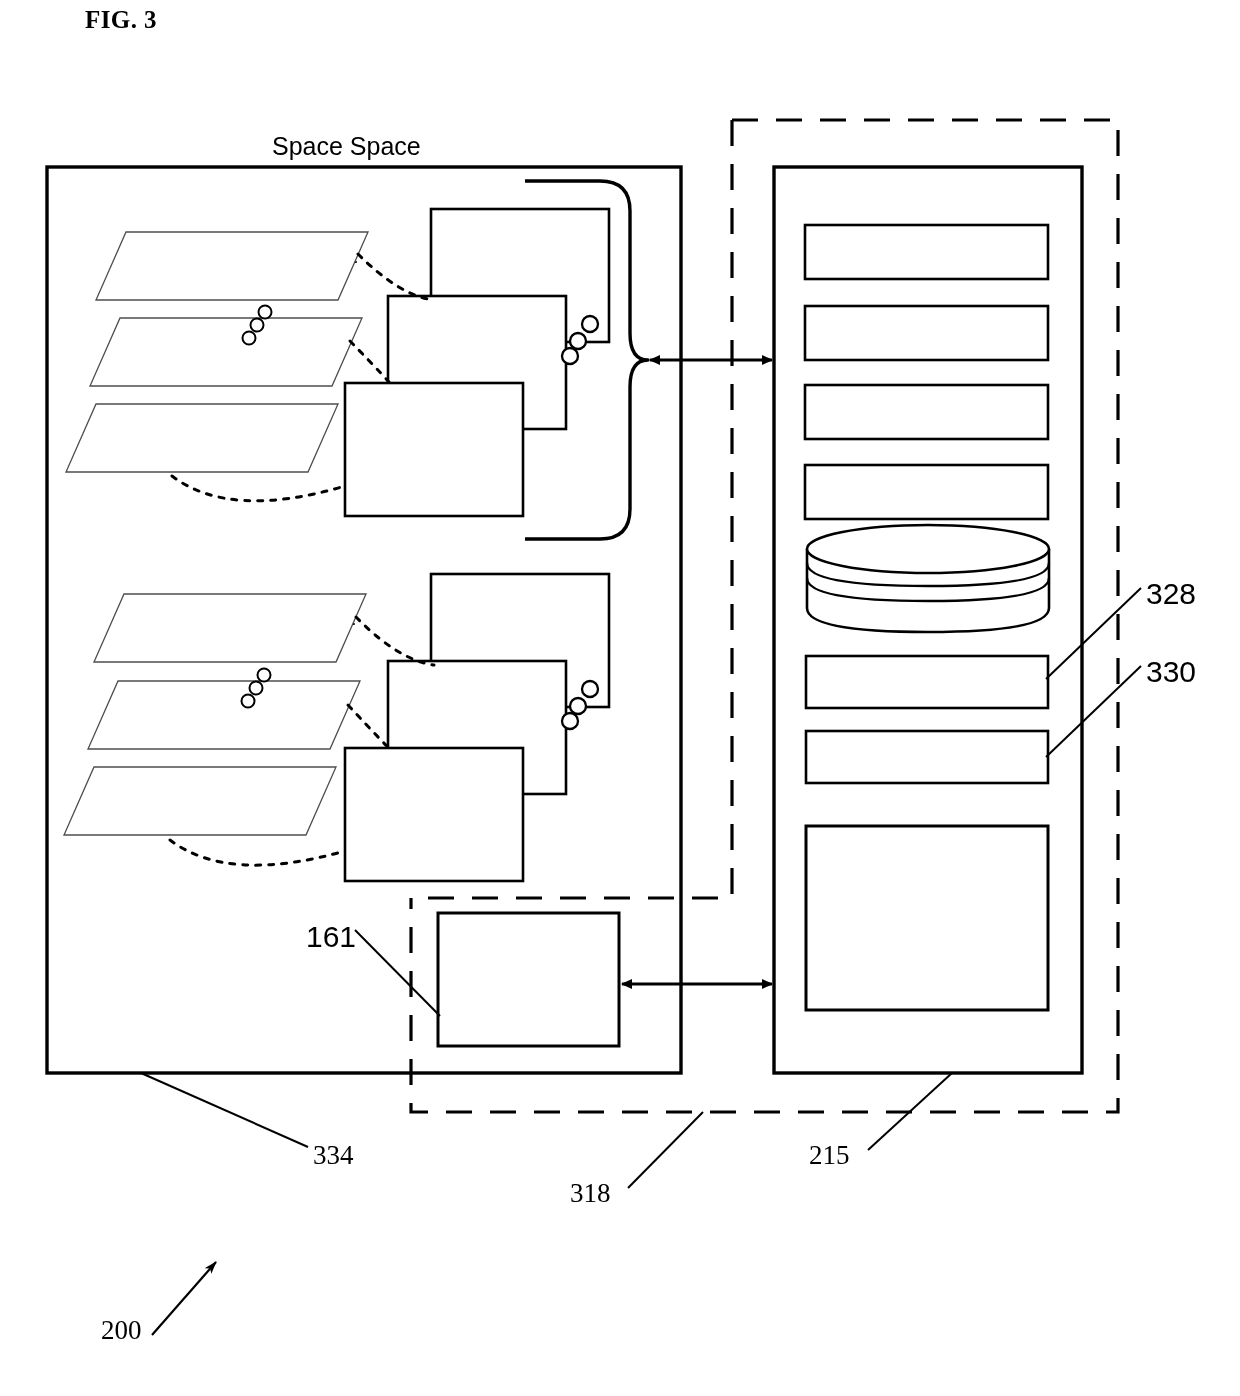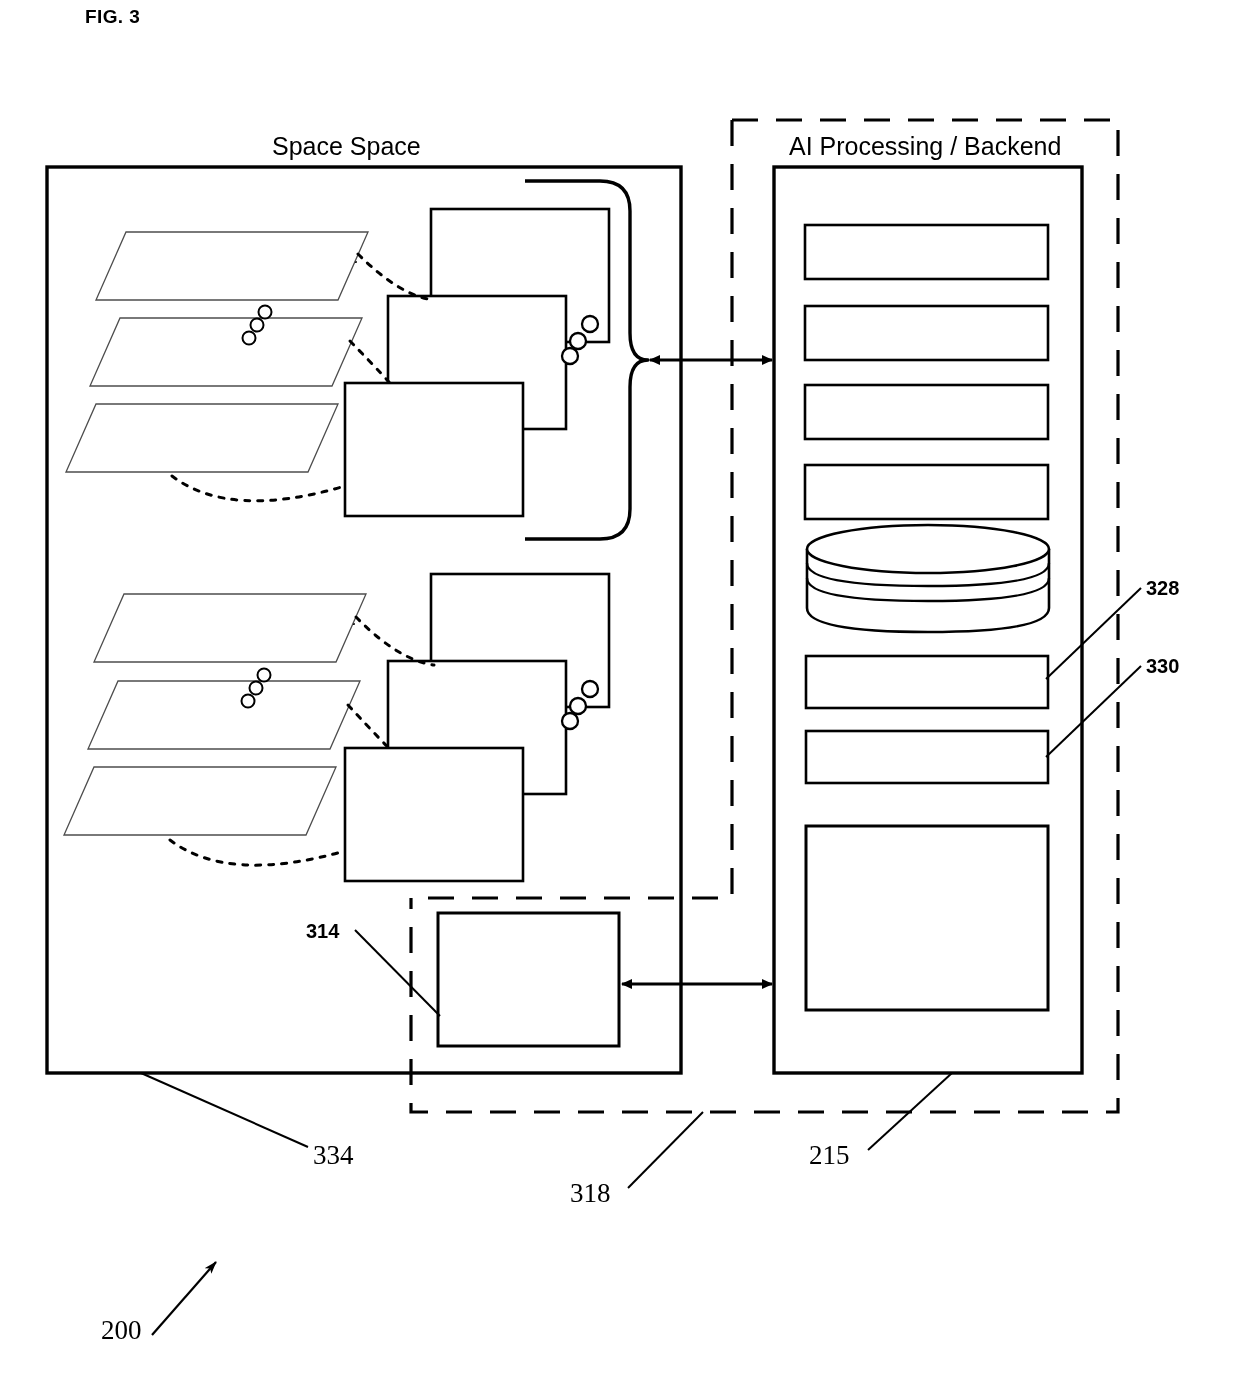--- a/index.html
+++ b/index.html
@@ -23,63 +23,62 @@
     width: 1240px;
     height: 1396px;
   }
   .lbl {
     position: absolute;
     white-space: pre;
     line-height: 1.12;
   }
   .fig-title {
     font-weight: bold;
-    font-size: 19px;
+    font-size: 25px;
     letter-spacing: 0.4px;
+    font-family: Liberation Serif, serif;
   }
   .section-title {
     font-size: 25px;
   }
   .box-text {
     font-size: 25px;
     text-align: center;
   }
   .ref-num {
     font-size: 25px;
     text-decoration: underline;
     text-underline-offset: 2px;
   }
   .ref-plain-serif {
     font-family: "Liberation Serif", serif;
     font-size: 27px;
   }
   .ref-plain-sans {
-    font-size: 20px;
-    font-weight: bold;
+    font-size: 30px;
   }
   .ital {
     font-style: italic;
   }
   .db-cap {
     font-size: 17px;
   }
   .multiline {
     text-align: center;
   }
 </style>
 </head>
 <body>
 
 <div id="page">
 
   <div class="lbl fig-title" style="left:85px; top:6px;">FIG. 3</div>
 
   <div class="lbl section-title" style="left:272px; top:132px;">Space Space</div>
 
-  <div class="lbl section-title" style="left:789px; top:132px;">AI Processing / Backend</div>
 
   <div class="lbl box-text" style="left:175px; top:236px; width:130px;">Item</div>
   <div class="lbl box-text" style="left:118px; top:271px; width:245px;"><span>Attributes </span><span class="ital">N</span></div>
   <div class="lbl ref-num" style="left:315px; top:236px;">338</div>
 
   <div class="lbl box-text" style="left:170px; top:320px; width:130px;">Item</div>
   <div class="lbl box-text" style="left:113px; top:356px; width:245px;">Attributes 2</div>
   <div class="lbl ref-num" style="left:295px; top:320px;">336</div>
 
   <div class="lbl box-text" style="left:146px; top:407px; width:130px;">Item</div>
@@ -112,21 +111,21 @@
 
   <div class="lbl ref-num" style="left:394px; top:665px;">310</div>
   <div class="lbl box-text" style="left:388px; top:713px; width:185px;"><span>Agent </span><span class="ital">2</span></div>
 
   <div class="lbl ref-num" style="left:351px; top:752px;">308</div>
   <div class="lbl box-text" style="left:344px; top:800px; width:185px;">Agent 1</div>
 
   <div class="lbl box-text multiline" style="left:441px; top:930px; width:175px;">AI / Robot</div>
   <div class="lbl box-text multiline" style="left:441px; top:963px; width:175px;">Monitor</div>
   <div class="lbl box-text multiline" style="left:441px; top:996px; width:175px;">Array</div>
-  <div class="lbl ref-plain-sans" style="left:306px; top:920px;">314</div>
+  <div class="lbl ref-plain-sans" style="left:306px; top:920px;">161</div>
 
   <div class="lbl box-text" style="left:860px; top:235px; width:100px;">CNN</div>
   <div class="lbl ref-num" style="left:997px; top:235px;">318</div>
 
   <div class="lbl box-text" style="left:855px; top:315px; width:115px;">Trainer</div>
   <div class="lbl ref-num" style="left:997px; top:315px;">320</div>
 
   <div class="lbl box-text" style="left:855px; top:394px; width:140px;">Inference</div>
   <div class="lbl ref-num" style="left:999px; top:394px;">322</div>
 

